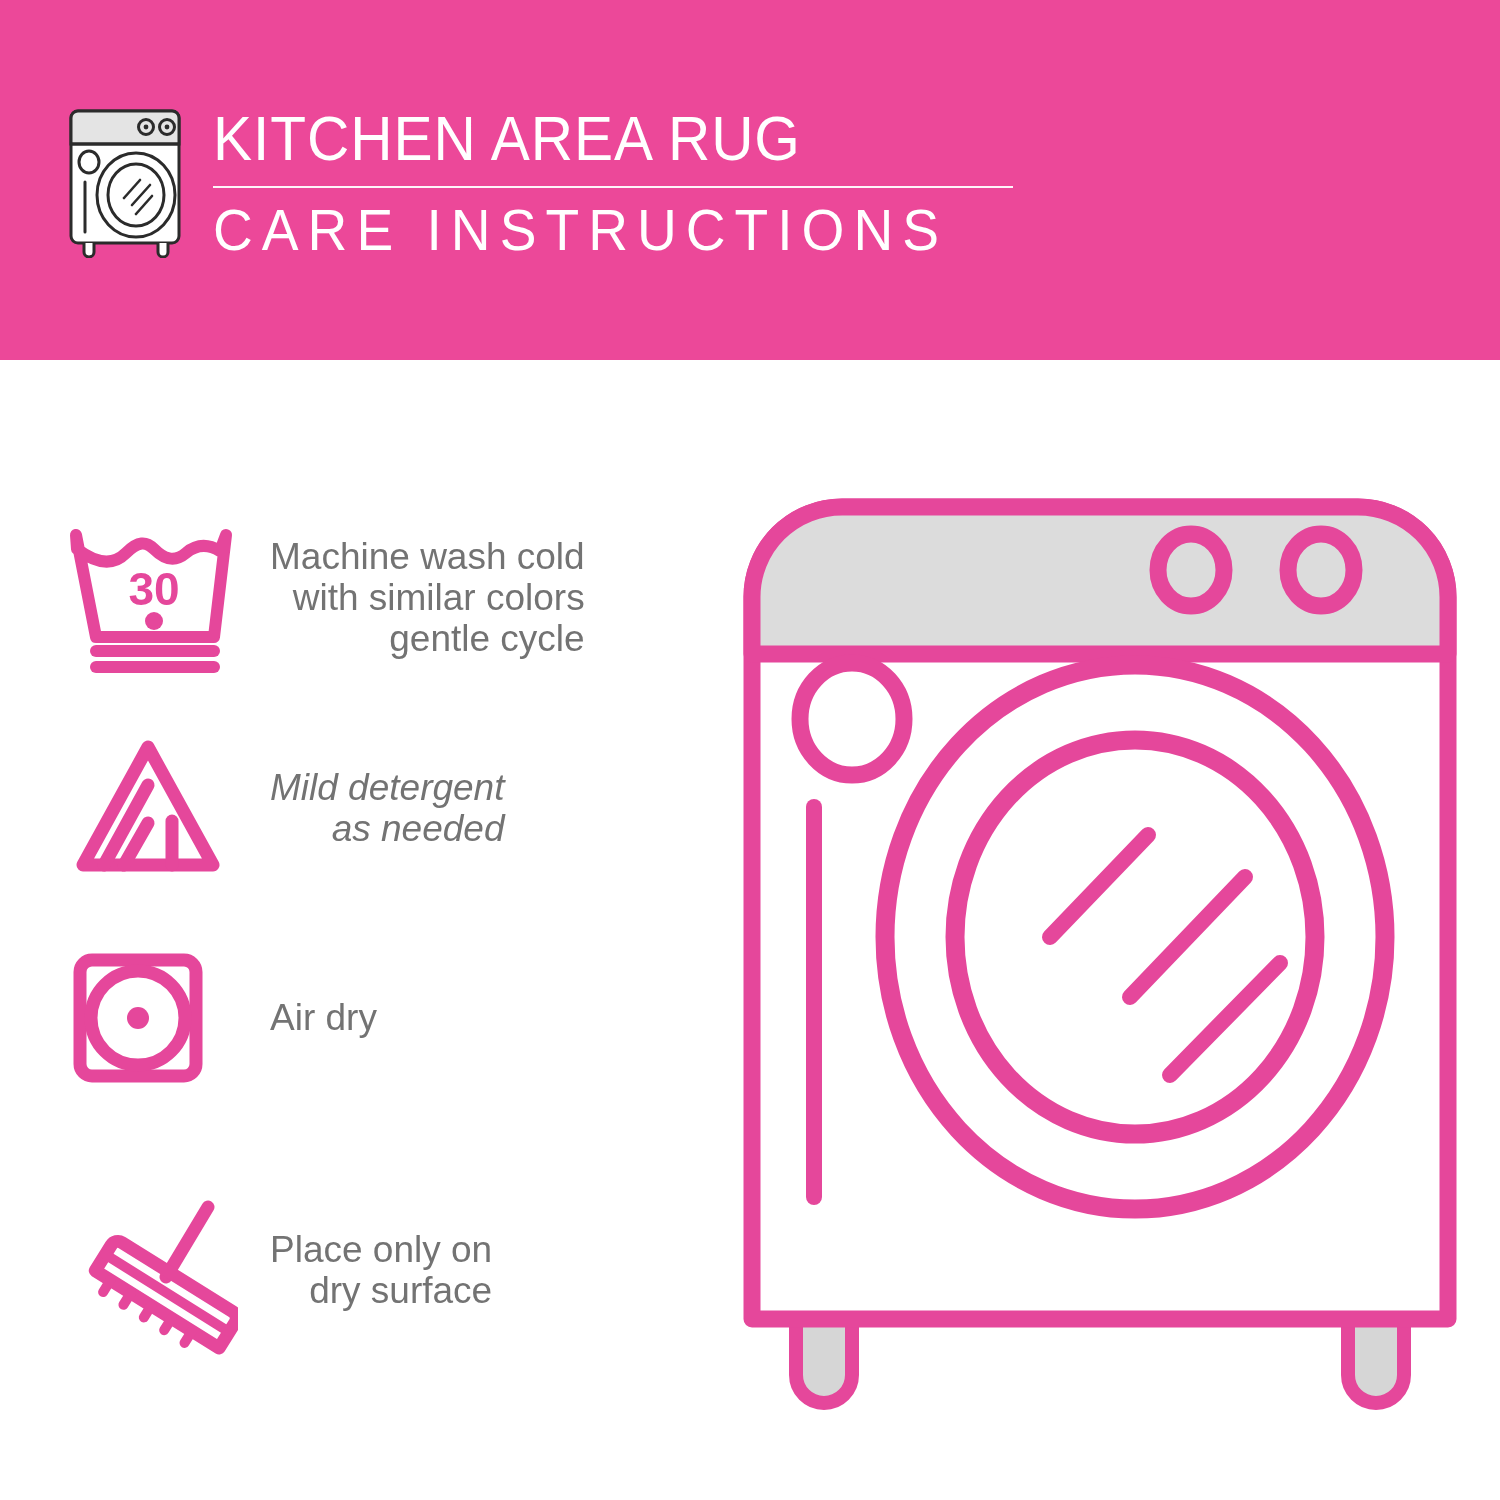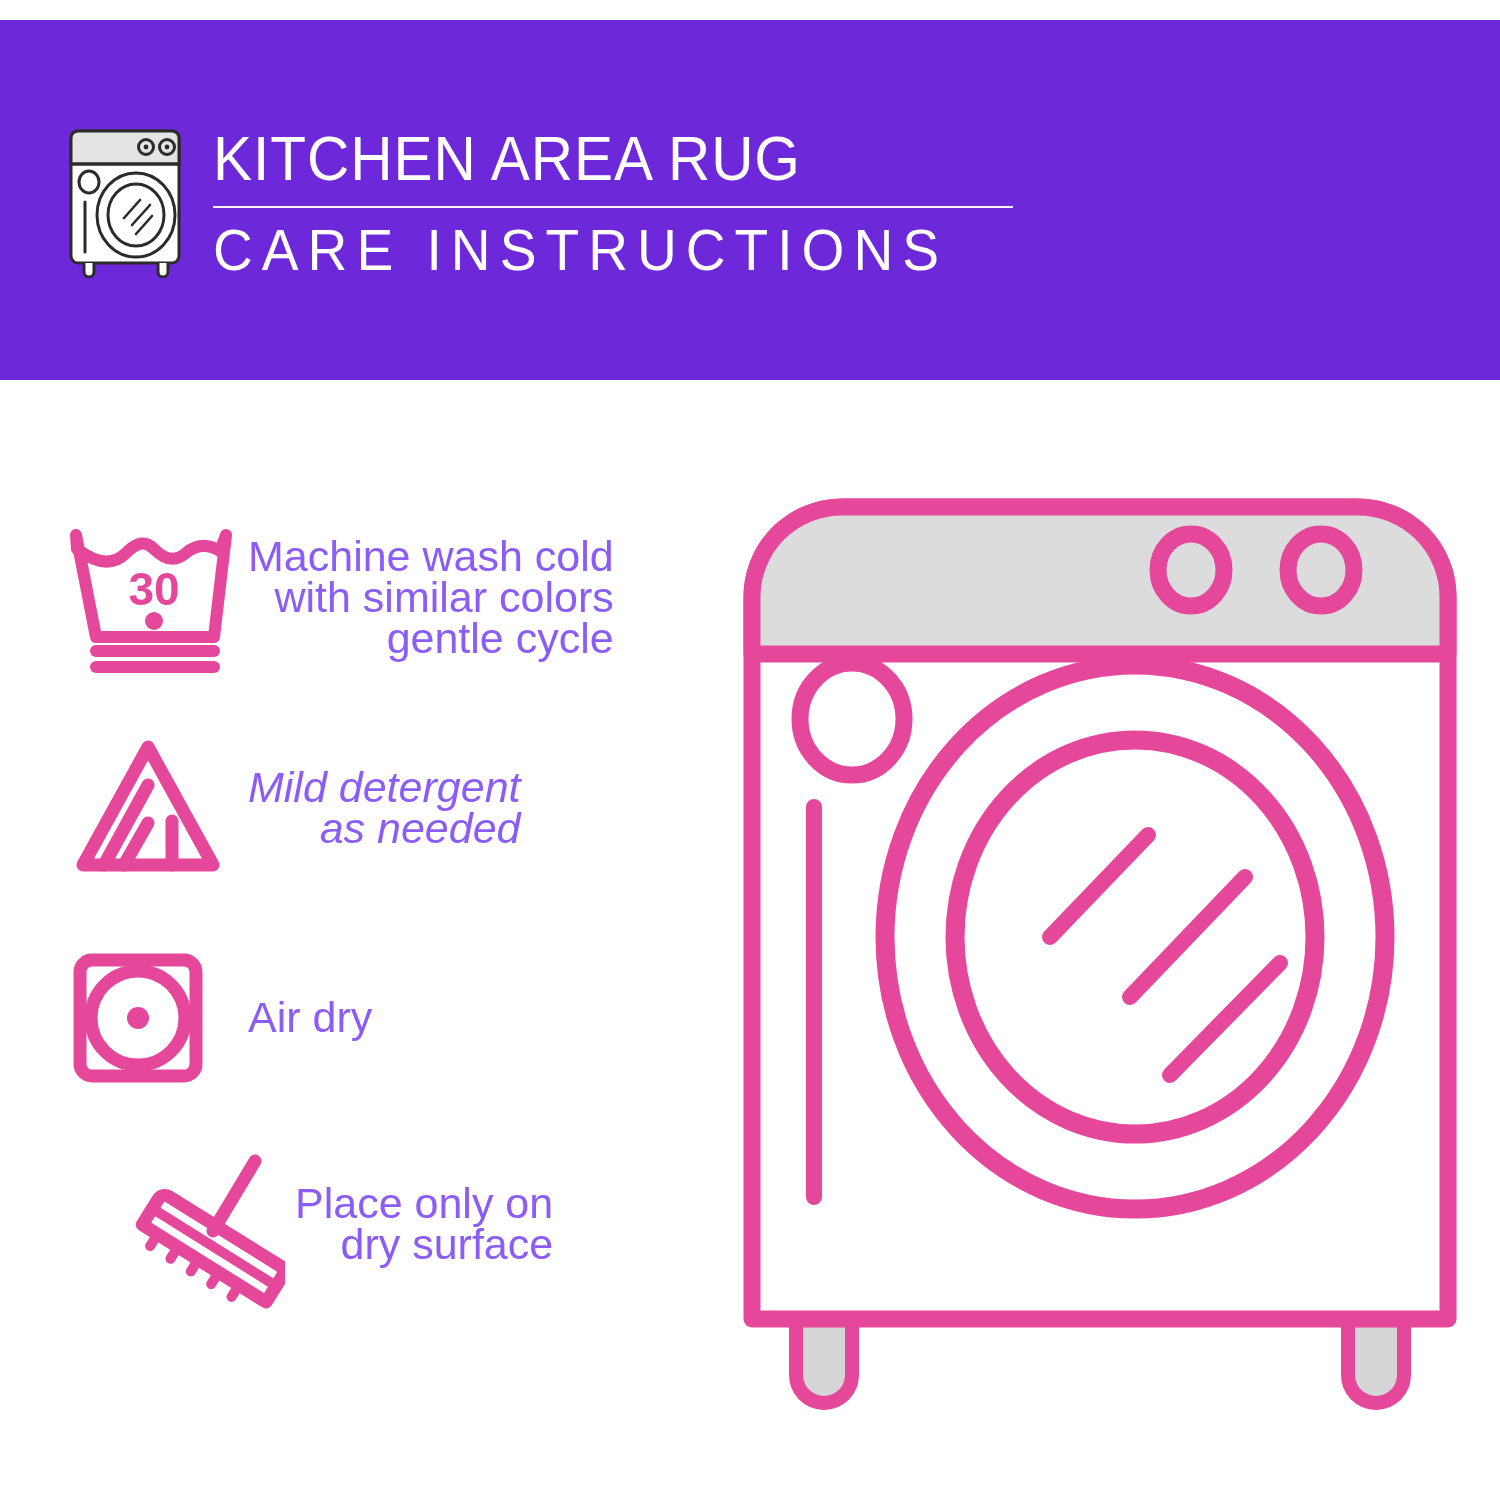--- a/index.html
+++ b/index.html
@@ -15,22 +15,21 @@
     position: relative;
   }
 
   
   .header-band {
     position: absolute;
     left: 0;
     top: 0;
     width: 1500px;
     height: 360px;
-    background: #6d28d9;
-    margin-top: 20px;
+    background: #ec4899;
   }
 
   .header-logo {
     position: absolute;
     left: 66px;
     top: 106px;
     width: 122px;
     height: 152px;
   }
 
@@ -86,35 +85,36 @@
     left: 0;
     width: 680px;
     display: flex;
     align-items: center;
     text-align: right;
   }
 
   .care-row-0 { top: 145px;  height: 185px; }
   .care-row-1 { top: 355px;  height: 185px; font-style: italic; }
   .care-row-2 { top: 565px;  height: 185px; }
-  .care-row-3 { top: 769px;  height: 190px; padding-left: 47px; }
+  .care-row-3 { top: 815px;  height: 190px; }
 
   .care-icon {
     width: 180px;
     min-width: 180px;
     height: 165px;
     margin-left: 68px;
     display: flex;
     align-items: center;
     justify-content: flex-start;
   }
 
   .care-label {
-    color: #8b5cf6;
-    font-size: 43px;
+    margin-left: 22px;
+    color: #737373;
+    font-size: 37px;
     line-height: 41px;
     font-weight: 400;
     white-space: pre-line;
   }
 
   
   .machine-illustration {
     position: absolute;
     left: 730px;
     top: 485px;

